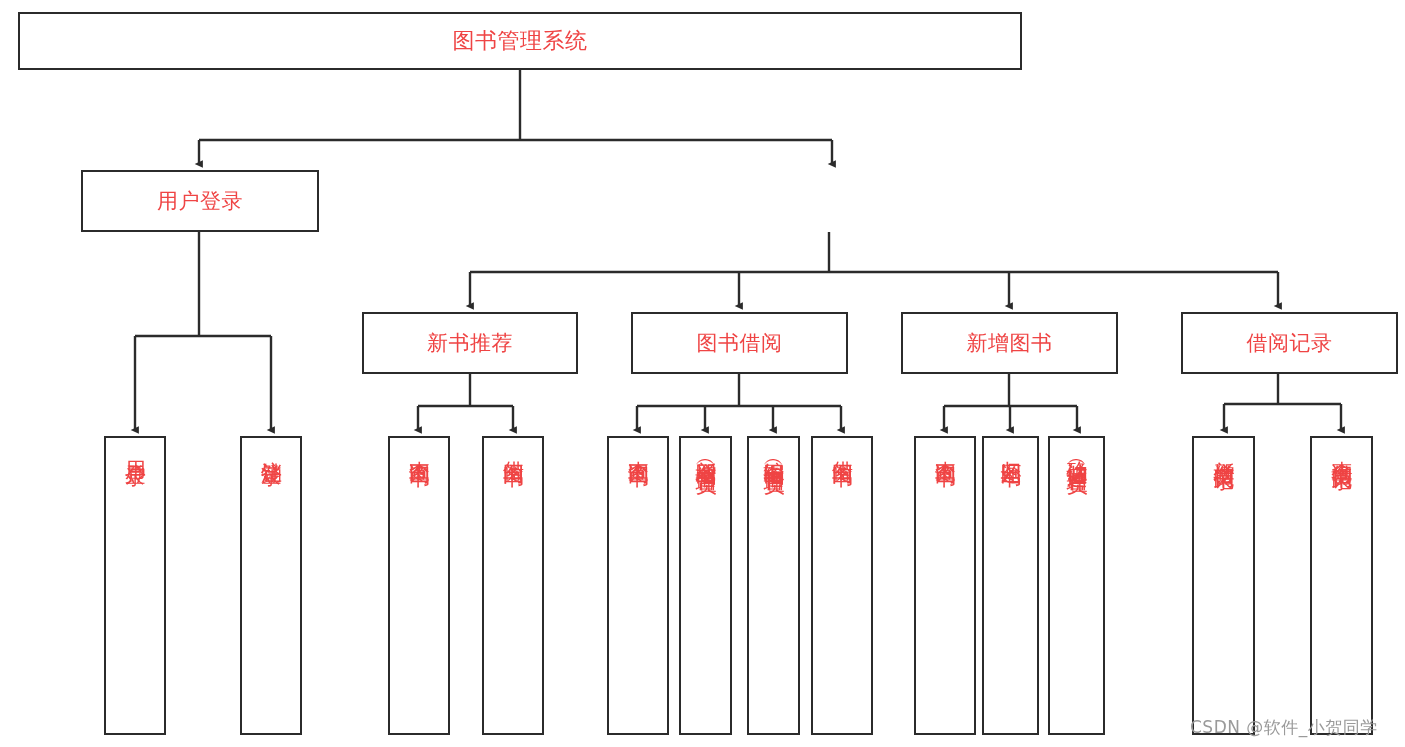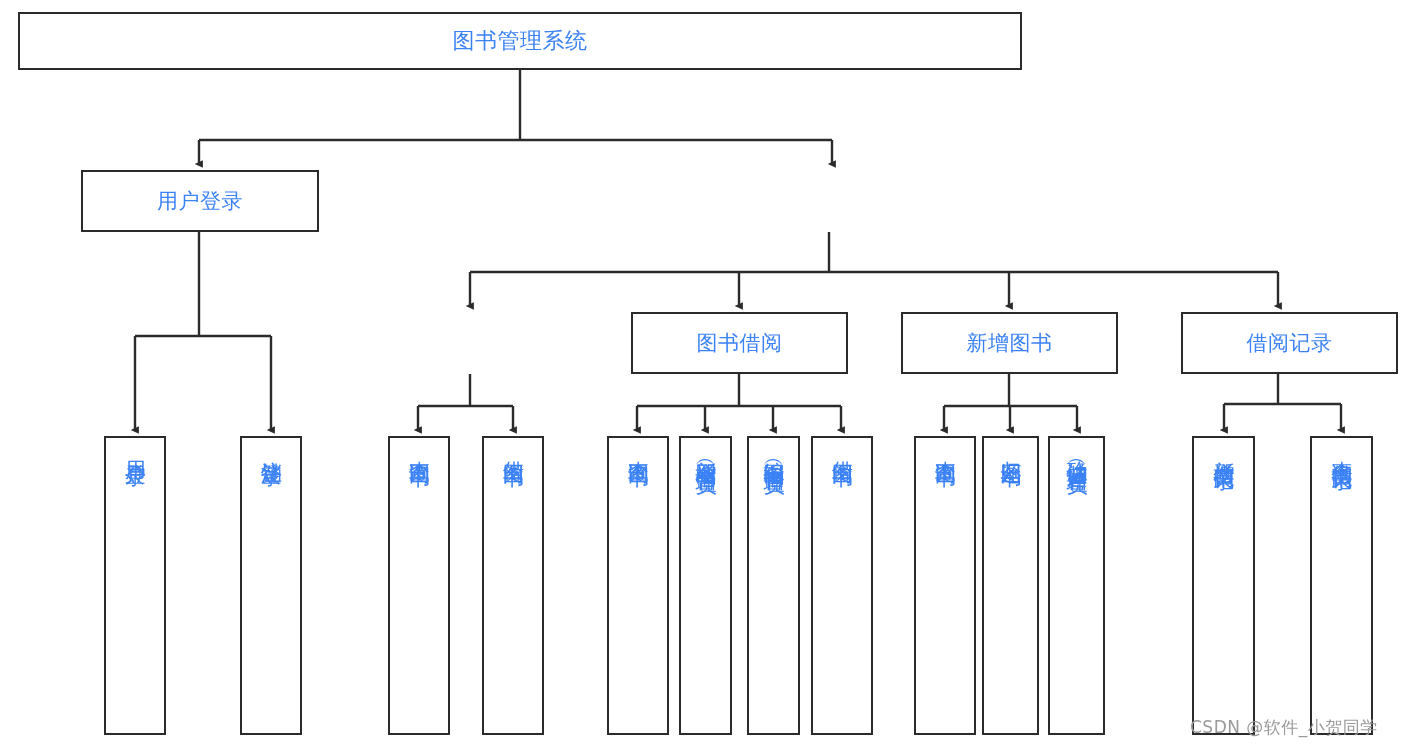--- a/index.html
+++ b/index.html
@@ -27,21 +27,21 @@
     pointer-events: none;
   }
   .node {
     position: absolute;
     box-sizing: border-box;
     border: 2.4px solid #2b2b2b;
     background: #ffffff;
     display: flex;
     align-items: center;
     justify-content: center;
-    color: #3b82f6;
+    color: #ef4444;
   }
   .node .label {
     display: block;
     text-align: center;
     line-height: 1.28;
     letter-spacing: 0.5px;
   }
   .node.horiz .label {
     font-size: 21px;
   }
@@ -126,20 +126,23 @@
   </svg>
 
   <div class="node horiz title" style="left:18px; top:12px; width:1004px; height:58px;">
     <span class="label">图书管理系统</span>
   </div>
 
   <div class="node horiz" style="left:81px; top:170px; width:238px; height:62px;">
     <span class="label">用户登录</span>
   </div>
 
+  <div class="node horiz" style="left:362px; top:312px; width:216px; height:62px;">
+    <span class="label">新书推荐</span>
+  </div>
   <div class="node horiz" style="left:631px; top:312px; width:217px; height:62px;">
     <span class="label">图书借阅</span>
   </div>
   <div class="node horiz" style="left:901px; top:312px; width:217px; height:62px;">
     <span class="label">新增图书</span>
   </div>
   <div class="node horiz" style="left:1181px; top:312px; width:217px; height:62px;">
     <span class="label">借阅记录</span>
   </div>
 

